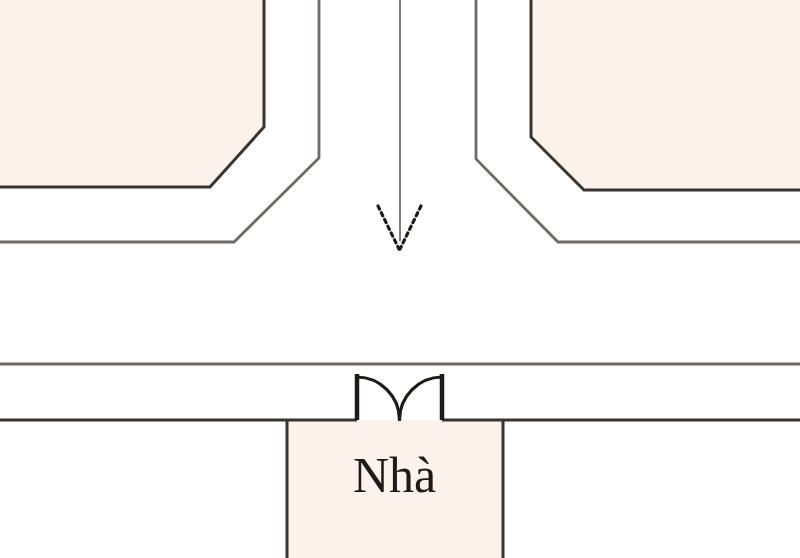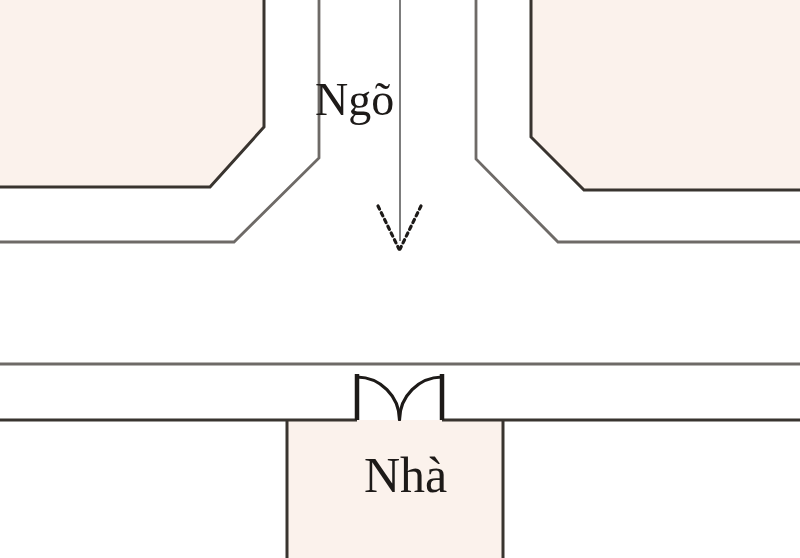--- a/index.html
+++ b/index.html
@@ -20,21 +20,21 @@
   .stroke-ink  { stroke: var(--ink, #1d1a18); }
   .stroke-shaft{ stroke: var(--arrow-shaft, #7d7d7d); }
 
   .label {
     position: absolute;
     color: var(--ink, #1d1a18);
     line-height: 1;
     white-space: nowrap;
   }
   .label-alley { left: 315px; top: 77px;  font-size: 46px; }
-  .label-house { left: 364px; top: 450px; font-size: 50px; text-align: right; }
+  .label-house { left: 353px; top: 450px; font-size: 50px; text-align: right; }
 </style>
 </head>
 <body>
 
 <div class="canvas">
   <svg viewBox="0 0 800 558" width="800" height="558">
 
     <polygon class="fill-block stroke-dark" stroke-width="3" points="-6,-6 264,-6 264,127 210,187 -6,187"></polygon>
 
     <polygon class="fill-block stroke-dark" stroke-width="3" points="531,-6 806,-6 806,190 584,190 531,137"></polygon>
@@ -60,15 +60,14 @@
     </g>
 
     <g>
       <line class="stroke-ink" stroke-width="4.5" x1="357" y1="374" x2="357" y2="420"></line>
       <line class="stroke-ink" stroke-width="4.5" x1="442" y1="374" x2="442" y2="420"></line>
       <path class="no-fill stroke-ink" stroke-width="3.2" stroke-linecap="round" d="M 357,377 A 43 43 0 0 1 399.5,419.5"></path>
       <path class="no-fill stroke-ink" stroke-width="3.2" stroke-linecap="round" d="M 442,377 A 43 43 0 0 0 399.5,419.5"></path>
     </g>
   </svg>
 
-  <div class="label label-alley">Ngõ</div>
   <div class="label label-house">Nhà</div>
 </div>
 
 </body></html>

